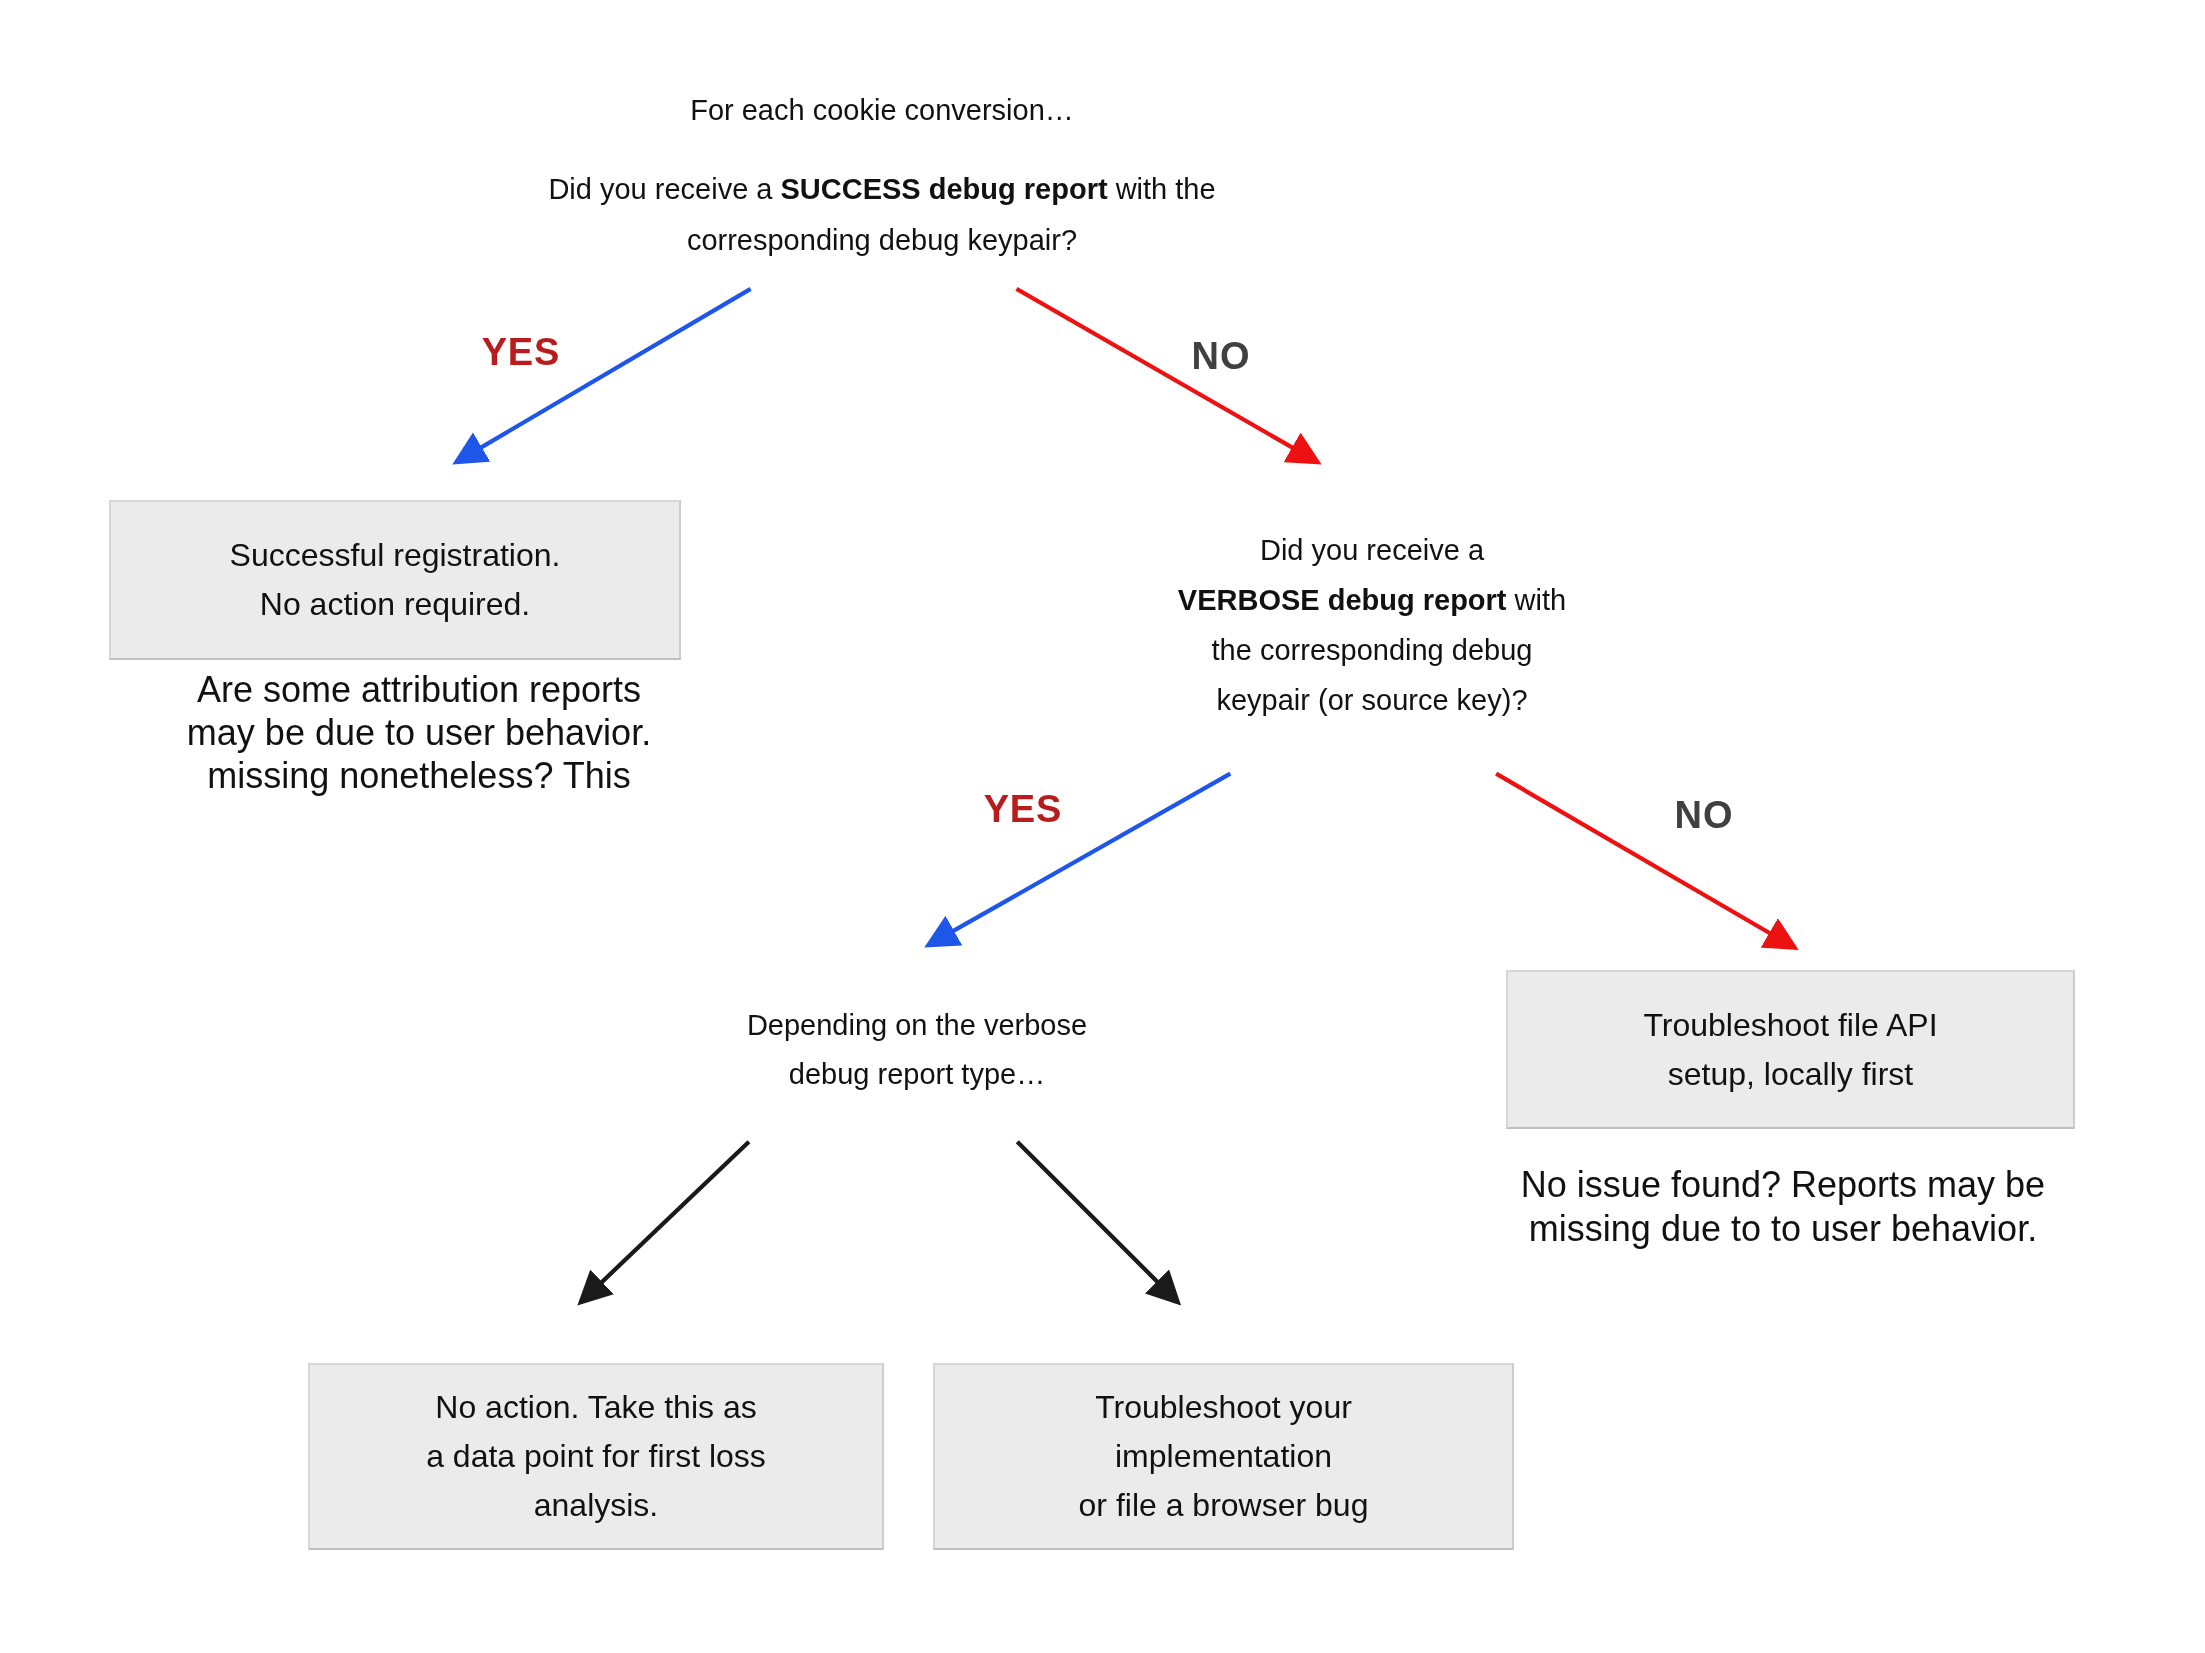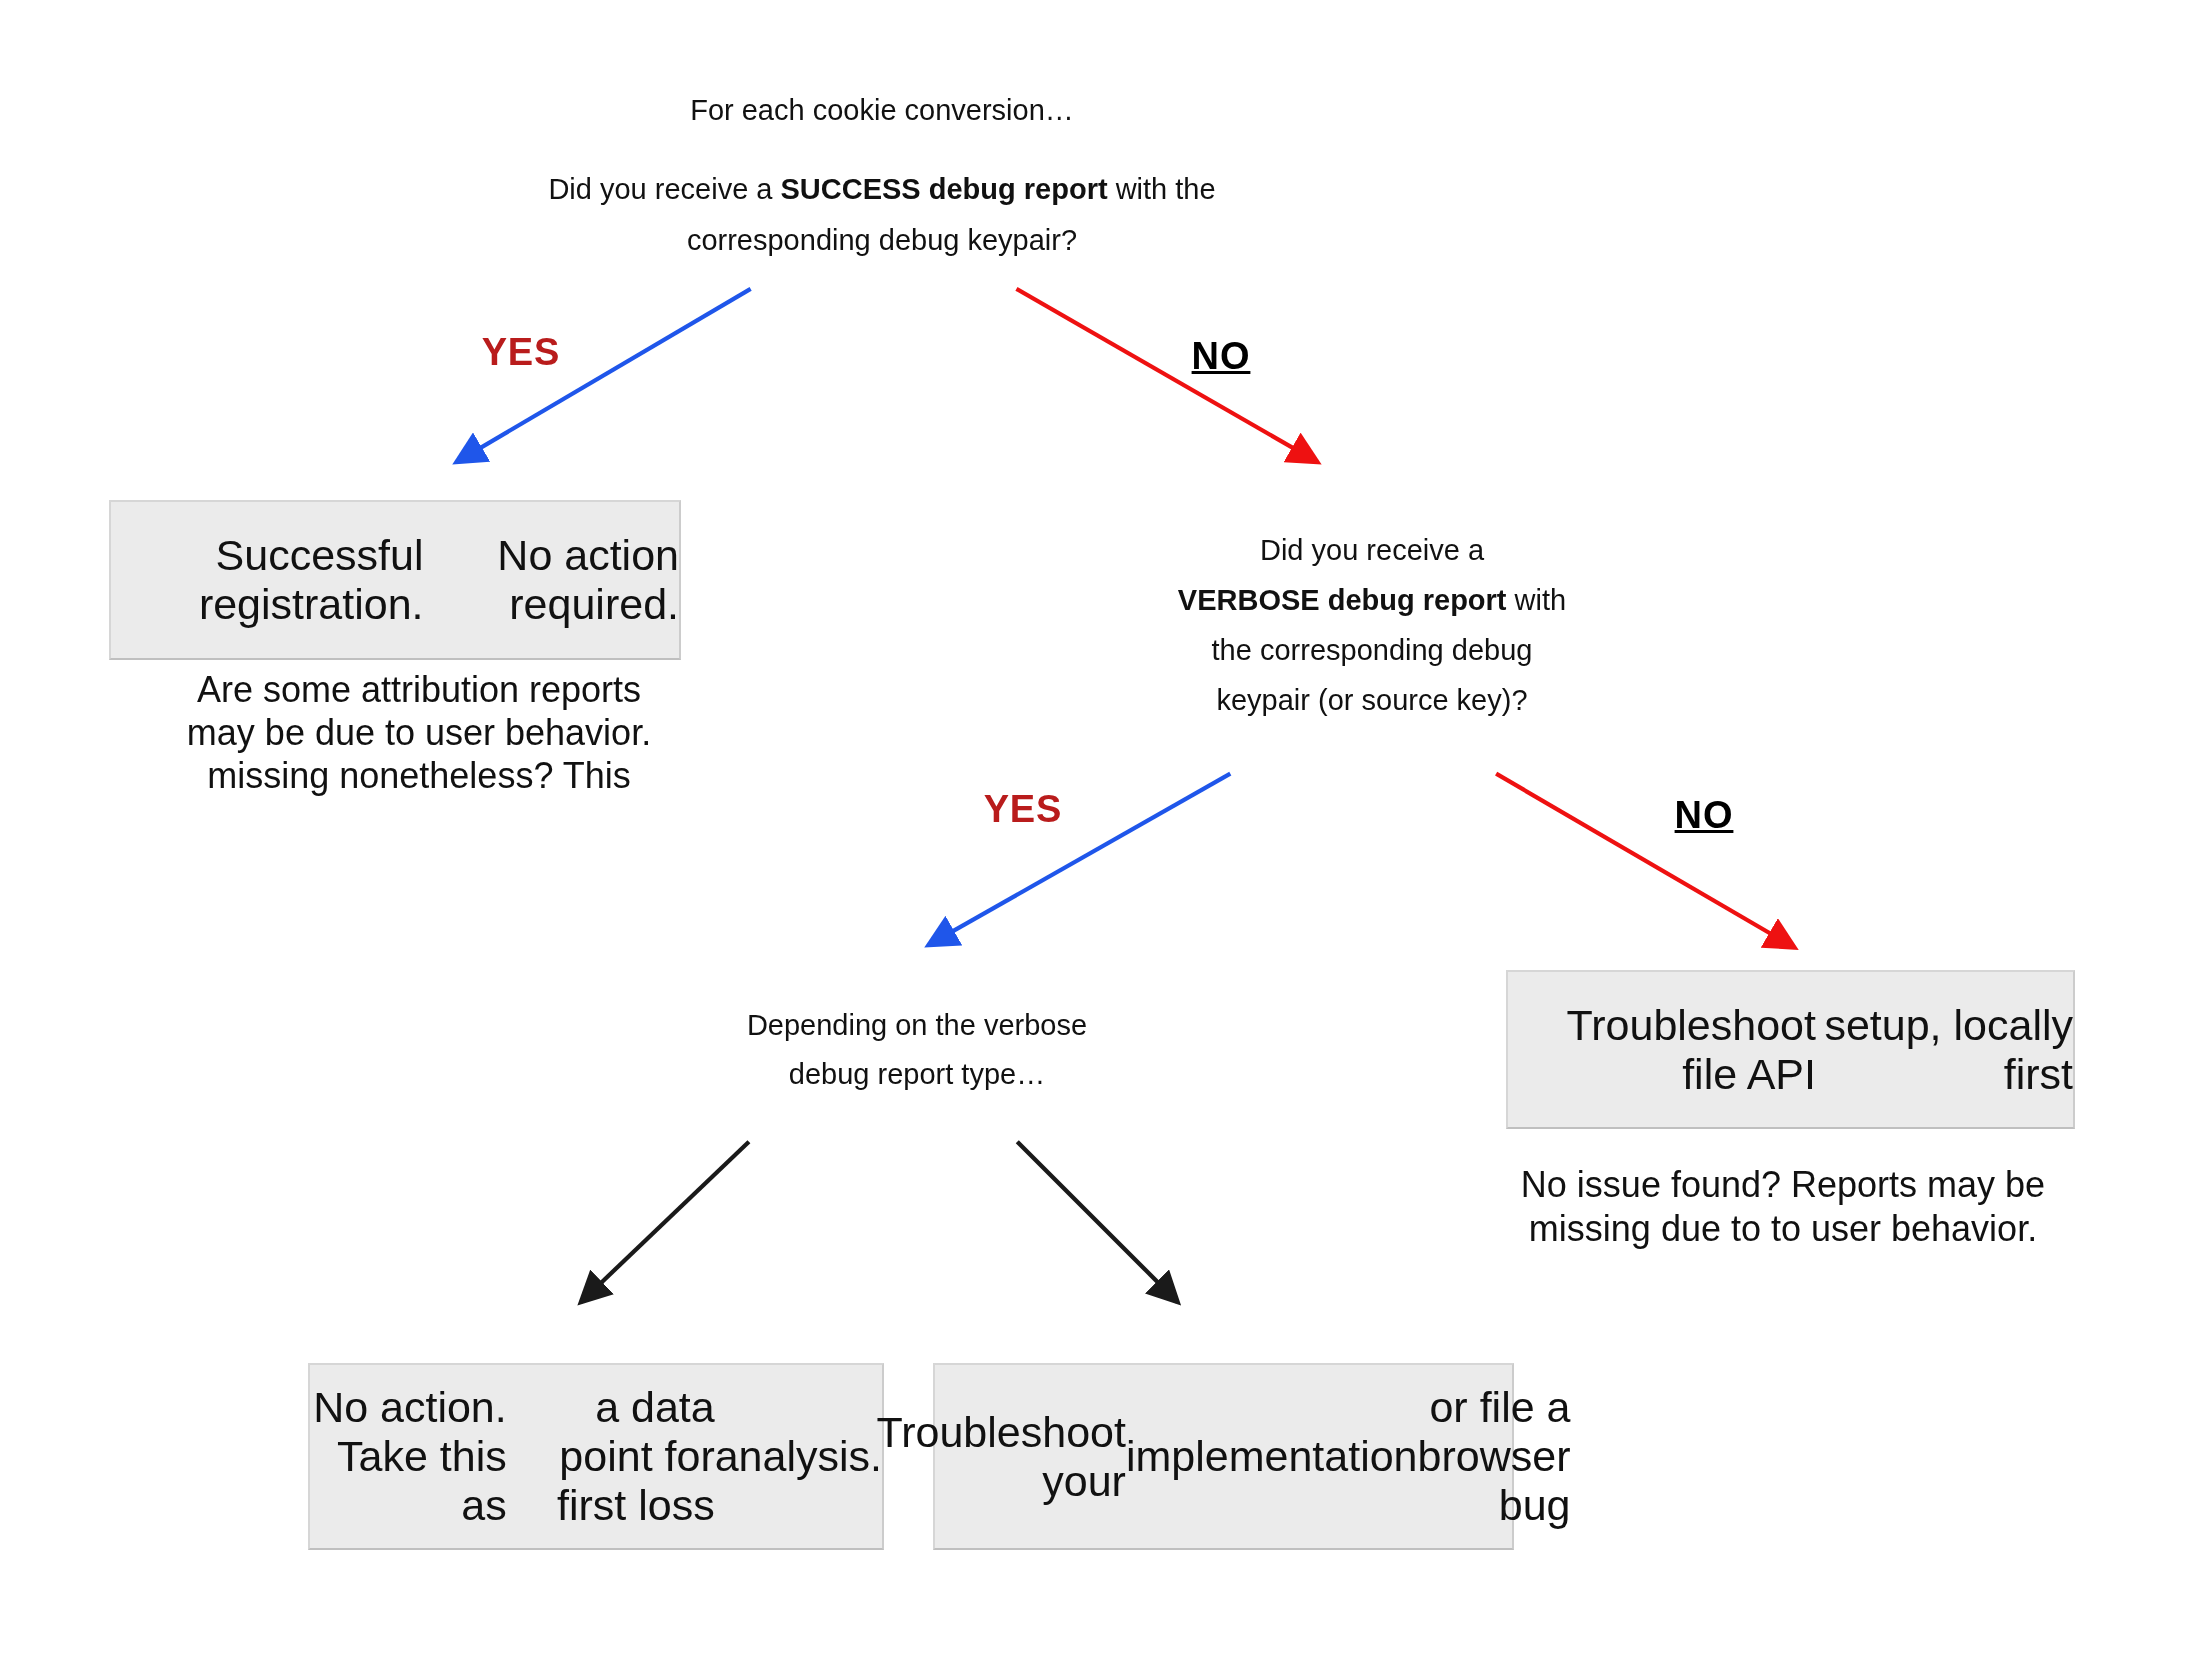--- a/index.html
+++ b/index.html
@@ -31,34 +31,34 @@
   .label{
     position:absolute;
     transform:translateX(-50%);
     font-size:38px;
     line-height:46px;
     font-weight:bold;
     letter-spacing:0.9px;
     white-space:nowrap;
   }
   .label.yes{color:#b91c1c;}
-  .label.no{color:#000000;text-decoration:underline;}
+  .label.no{color:#404040;}
   .box{
     position:absolute;
     background:#ebebeb;
     border:2.6px solid #d6d6d6;
     border-bottom-color:#bfbfbf;
     border-right-color:#cccccc;
     box-sizing:border-box;
     display:flex;
-    flex-direction:row;
+    flex-direction:column;
     align-items:center;
     justify-content:center;
     text-align:right;
-    font-size:43px;
+    font-size:32px;
     line-height:49px;
   }
   .b{font-weight:bold;}
   svg.arrows{position:absolute;left:0;top:0;width:2205px;height:1653px;pointer-events:none;}
 </style>
 </head>
 <body>
 
 <div class="canvas">
 

